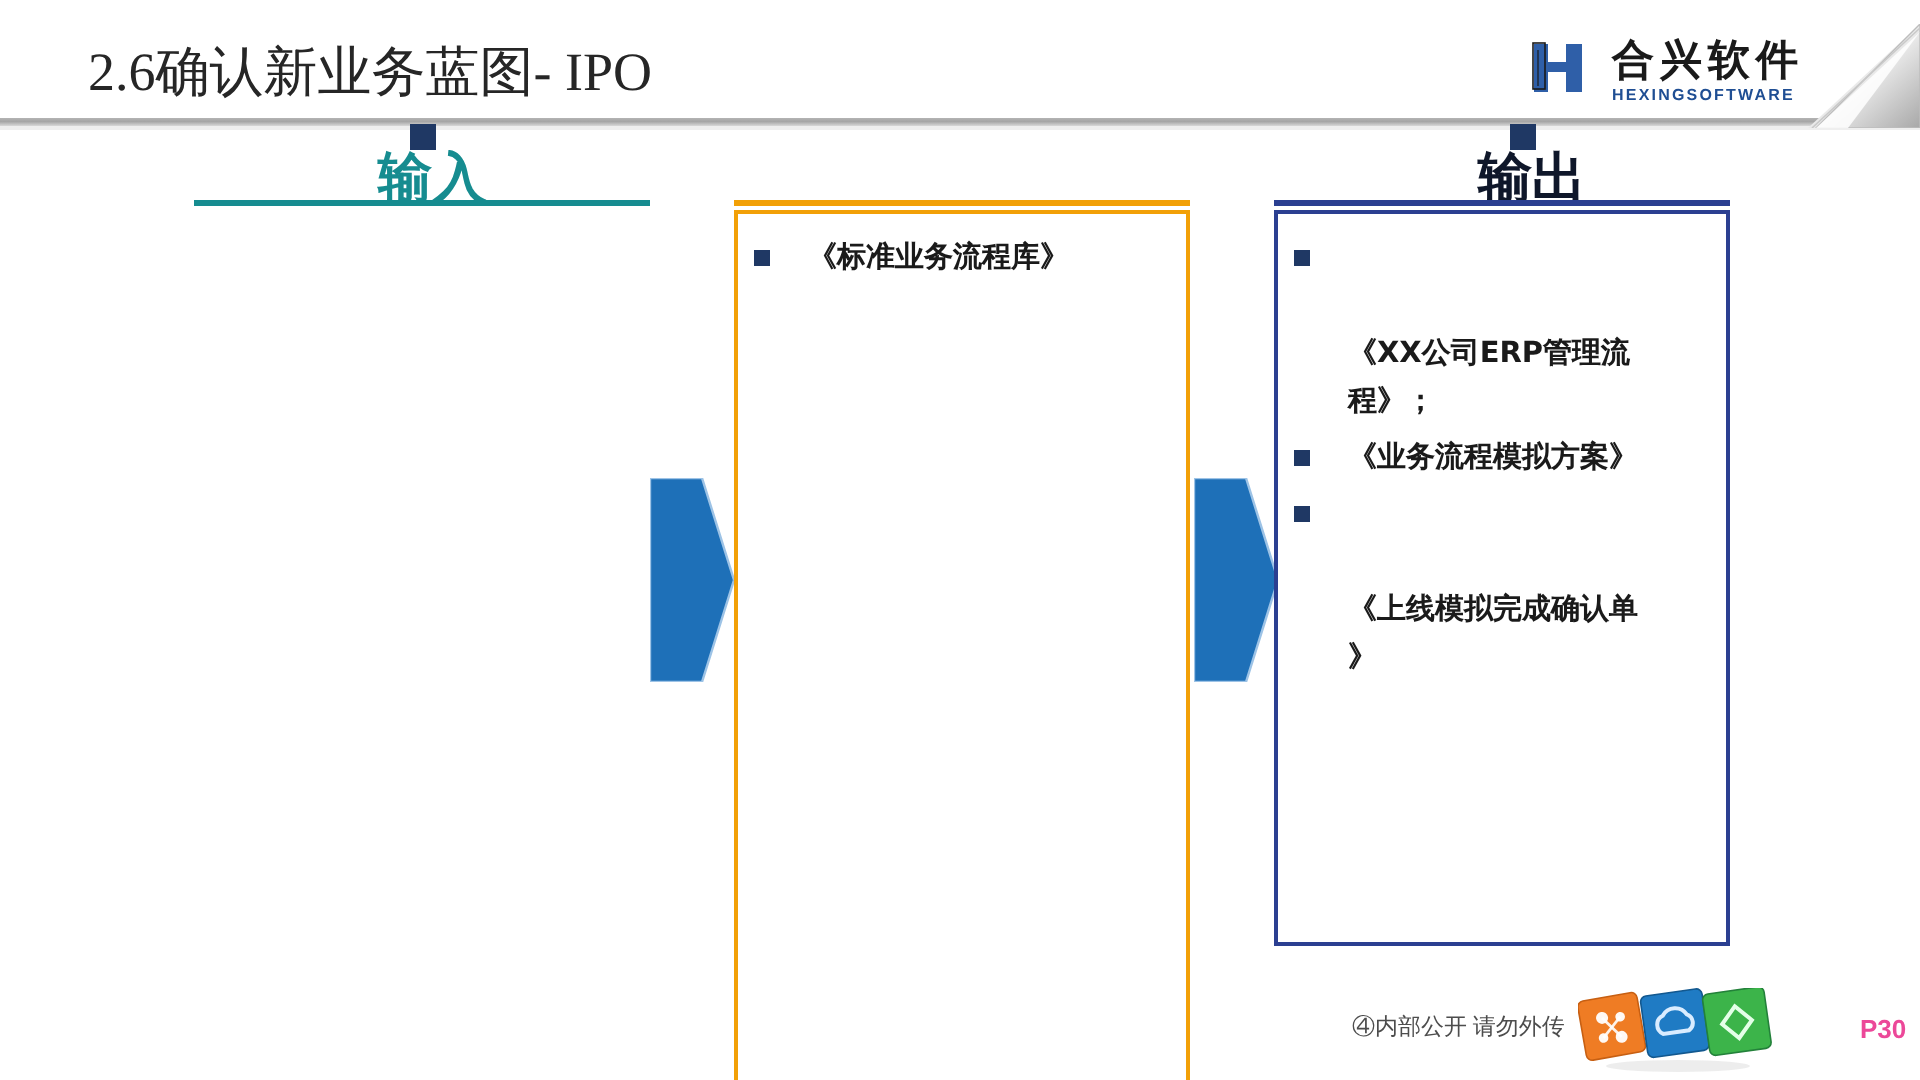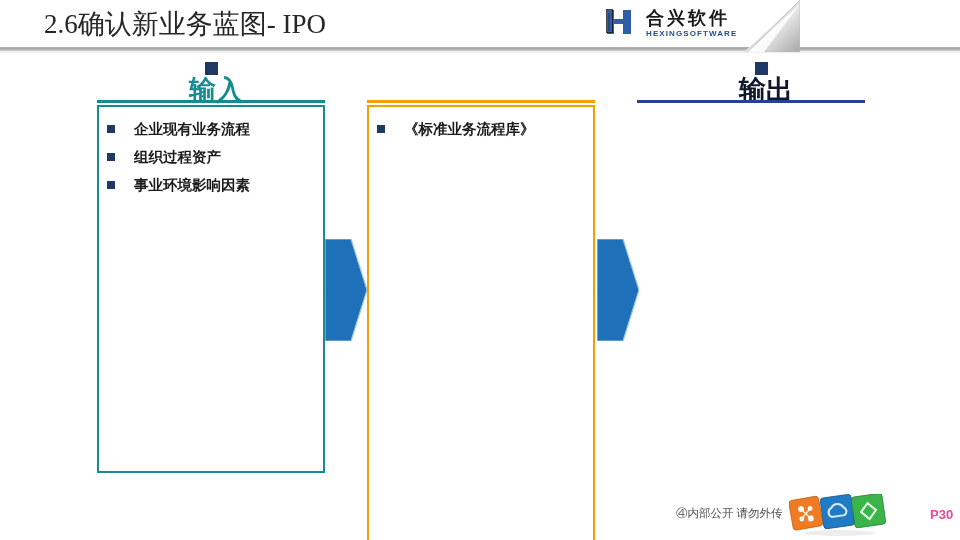--- a/index.html
+++ b/index.html
@@ -6,21 +6,21 @@
   html,body{margin:0;padding:0;}
   body{
     width:960px;height:540px;overflow:hidden;
     background:#ffffff;
     font-family:"Liberation Sans","DejaVu Sans",sans-serif;
     position:relative;
   }
   .slide{position:absolute;inset:0;background:#ffffff;}
 
   
-  .header{position:absolute;left:0;top:0;width:800px;height:52px;border-radius:12px;}
+  .header{position:absolute;left:0;top:12px;width:960px;height:52px;border-radius:12px;}
   .slide-title{
     position:absolute;left:44px;top:7px;
     font-size:27px;line-height:34px;color:#262626;
     font-family:"Liberation Serif","DejaVu Serif",serif;
     white-space:nowrap;letter-spacing:0px;
   }
   .header-rule{
     position:absolute;left:0;top:47px;width:960px;height:4px;
     background:linear-gradient(to bottom,#b3b3b3 0%,#a6a6a6 45%,#d9d9d9 100%);
   }
@@ -35,21 +35,21 @@
     display:flex;align-items:center;
   }
   .logo-mark{
     position:relative;width:40px;height:34px;margin-left:4px;flex:0 0 auto;
   }
   .logo-h{
     position:absolute;left:6px;top:2px;width:28px;height:26px;
   }
   .logo-text{margin-left:6px;line-height:1;}
   .logo-cn{
-    font-size:18px;font-weight:bold;color:#1a1a1a;letter-spacing:3px;
+    font-size:21px;font-weight:bold;color:#1a1a1a;letter-spacing:3px;
     font-family:"DejaVu Sans",sans-serif;
   }
   .logo-en{
     font-size:8px;font-weight:bold;color:#1f4e93;letter-spacing:1.1px;
     margin-top:3px;font-family:"Liberation Sans",sans-serif;
   }
   
   .page-curl{position:absolute;right:0;top:0;width:66px;height:52px;overflow:hidden;}
 
   
@@ -135,36 +135,20 @@
       </svg>
     </div>
   </div>
 
   <div class="col-head" style="left:101px;top:62px;width:230px;">
     <span class="head-bullet" style="background:#1f3864;"></span>
     <span class="head-text" style="color:#168c90;">输入</span>
   </div>
   <div class="head-rule" style="left:97px;top:100px;width:228px;background:#168c90;"></div>
 
-  <div class="col-box" style="left:97px;top:105px;width:228px;height:368px;border:2px solid #168c90;">
-    <ul class="items" style="margin-top:10px;">
-      <li>
-        <span class="li-bullet"></span>
-        <span>企业现有业务流程</span>
-      </li>
-      <li>
-        <span class="li-bullet"></span>
-        <span>组织过程资产</span>
-      </li>
-      <li>
-        <span class="li-bullet"></span>
-        <span>事业环境影响因素</span>
-      </li>
-    </ul>
-  </div>
 
   <div class="arrow" style="left:325px;top:239px;width:42px;height:102px;">
     <svg width="42" height="102" viewBox="0 0 42 102" xmlns="http://www.w3.org/2000/svg">
       <polygon points="0,0 26,0 42,51 26,102 0,102" fill="#1e70b8" stroke="#9dc3e6" stroke-width="1.2"></polygon>
     </svg>
   </div>
 
   <div class="head-rule" style="left:367px;top:100px;width:228px;background:#f2a007;"></div>
 
   <div class="col-box" style="left:367px;top:105px;width:228px;height:464px;border:2px solid #f2a007;">
@@ -181,20 +165,38 @@
       <polygon points="0,0 26,0 42,51 26,102 0,102" fill="#1e70b8" stroke="#9dc3e6" stroke-width="1.2"></polygon>
     </svg>
   </div>
 
   <div class="col-head" style="left:651px;top:62px;width:230px;">
     <span class="head-bullet" style="background:#1f3864;"></span>
     <span class="head-text" style="color:#0f172a;">输出</span>
   </div>
   <div class="head-rule" style="left:637px;top:100px;width:228px;background:#2b3f91;"></div>
 
+  <div class="col-box" style="left:637px;top:105px;width:228px;height:368px;border:2px solid #2b3f91;">
+    <ul class="items" style="margin-top:10px;">
+      <li style="white-space:pre-line;">
+        <span class="li-bullet"></span>
+        <span>《XX公司ERP管理流
+程》；</span>
+      </li>
+      <li>
+        <span class="li-bullet"></span>
+        <span>《业务流程模拟方案》</span>
+      </li>
+      <li style="white-space:pre-line;">
+        <span class="li-bullet"></span>
+        <span>《上线模拟完成确认单
+》</span>
+      </li>
+    </ul>
+  </div>
 
   <div class="footer-note">④内部公开 请勿外传</div>
 
   <div class="cubes">
     <svg width="100" height="42" viewBox="0 0 100 42" xmlns="http://www.w3.org/2000/svg">
 
       <g transform="translate(2,4) rotate(-10 16 16)">
         <rect x="0" y="0" width="30" height="30" rx="3" fill="#ef7c24"></rect>
         <rect x="0" y="0" width="30" height="30" rx="3" fill="none" stroke="#c75f12" stroke-width="0.8"></rect>
         <circle cx="11" cy="10" r="3" fill="#ffffff" opacity="0.95"></circle>

